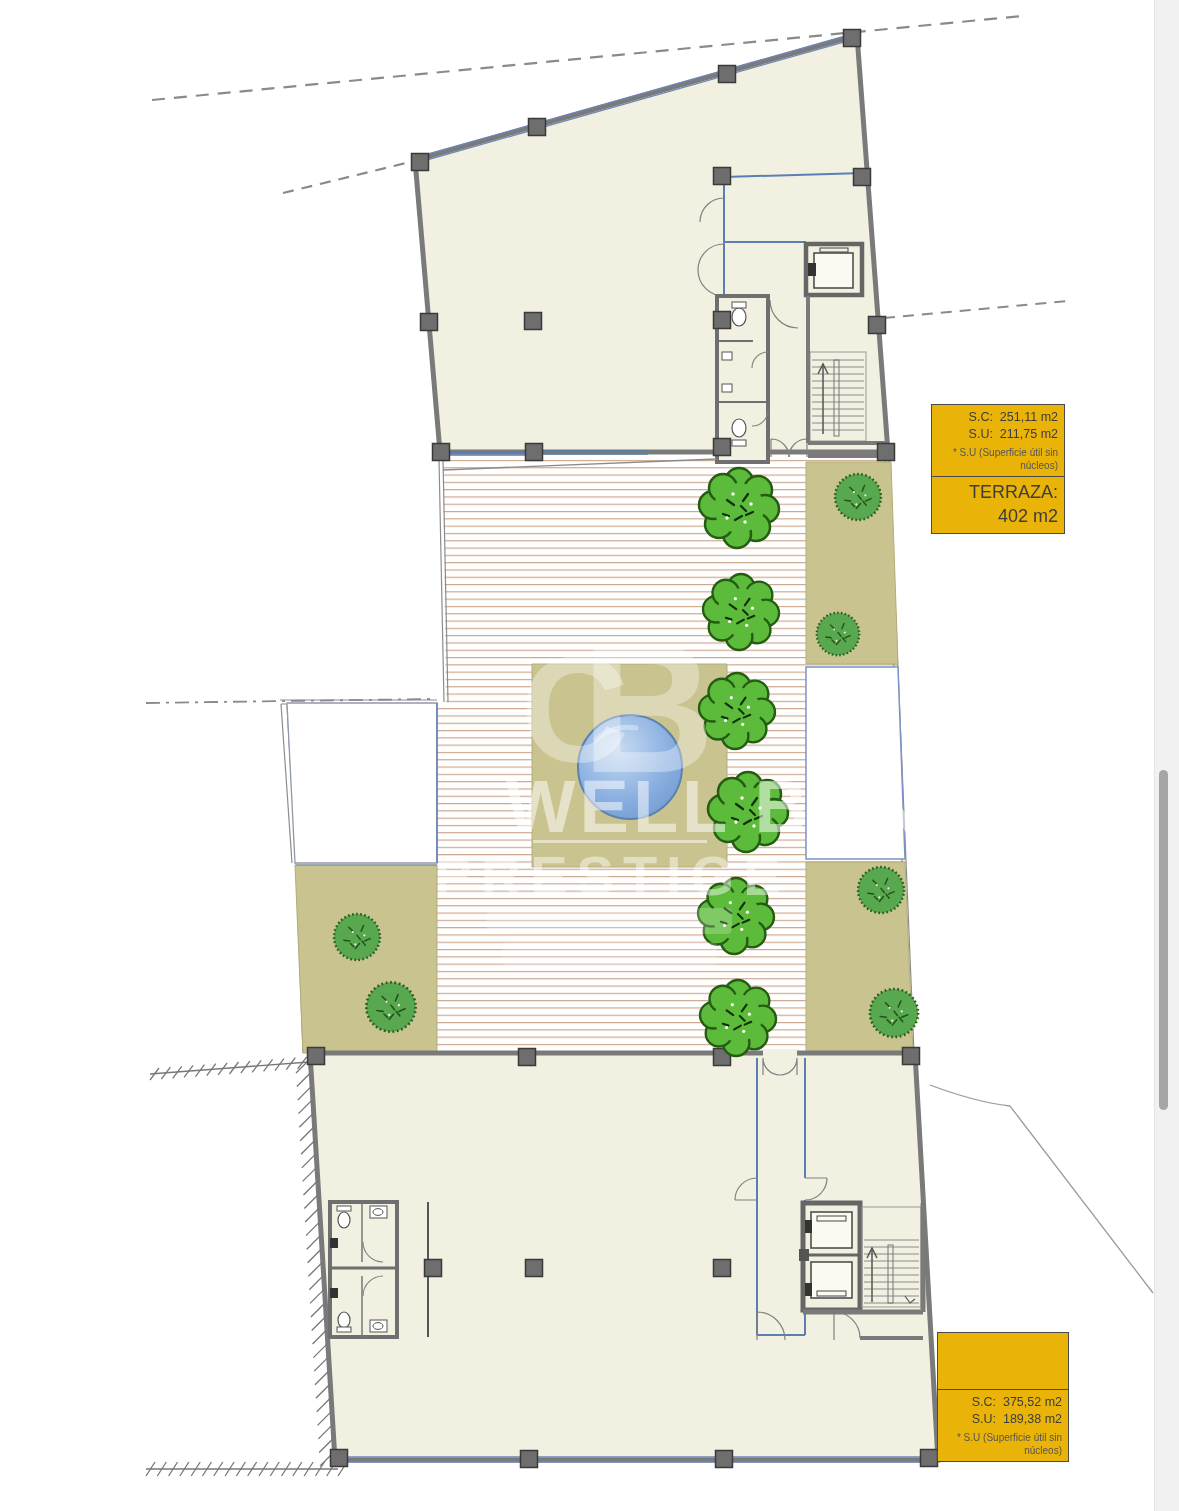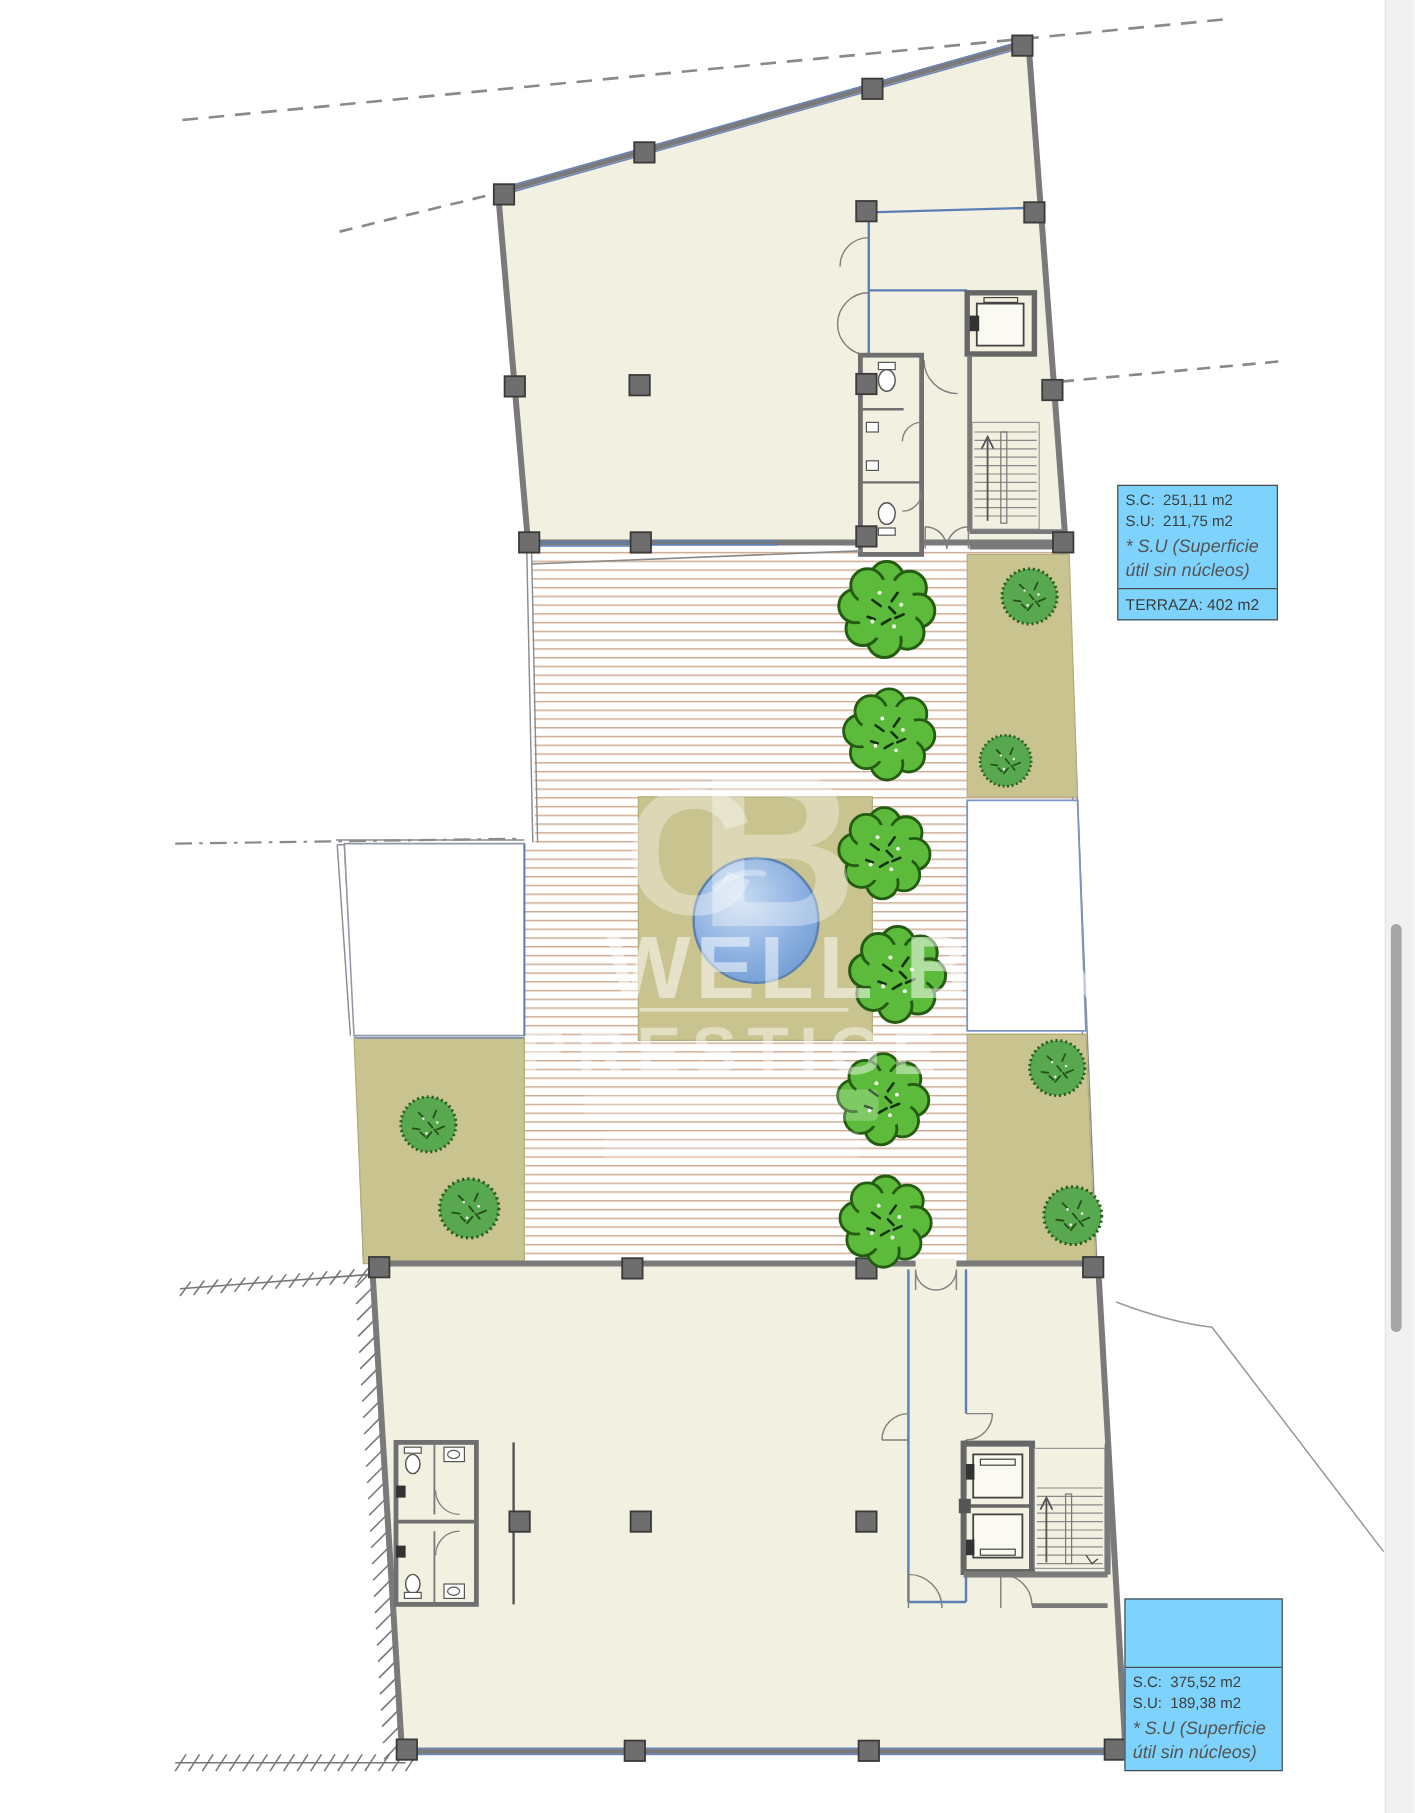--- a/index.html
+++ b/index.html
@@ -1,25 +1,25 @@
 <!DOCTYPE html>
 <html style="--wall: #7a7a7a; --glazing: #6f87b8; --interior-blue: #5b7fb4; --floor: #f2f0e1; --deck-line: #c9a184; --garden: #c9c38f; --garden-edge: #b3ad7c; --tree: #5dbb3c; --tree-outline: #245c12; --bush: #57a84f; --bush-outline: #2a5a20; --pool-edge: #5d82ad; --boundary: #8c8c8c;"><head>
 <meta charset="utf-8">
 <style>
   html,body{margin:0;padding:0;background:#fff;}
   .page{position:relative;width:1179px;height:1511px;background:#ffffff;overflow:hidden;
         font-family:"Liberation Sans", sans-serif;}
   svg text{font-family:"Liberation Sans", sans-serif;}
-  .info-box{position:absolute;background:#7dd3fc;border:1.5px solid #4a4a4a;color:#3d3d3d;
-            font-size:12.5px;line-height:1.32;}
+  .info-box{position:absolute;background:#eab308;border:1.5px solid #4a4a4a;color:#3d3d3d;
+            font-size:12.5px;line-height:1.32;text-align:right;}
   .info-box .sec{padding:4px 6px 2px 6px;}
   .info-box .metric{white-space:pre;}
-  .info-box .note{font-size:15px;color:#555;padding:2px 6px 4px 6px;font-style:italic;}
+  .info-box .note{font-size:10px;color:#555;padding:2px 6px 4px 6px;}
   .info-box .divider{border-top:1.3px solid #4a4a4a;}
-  .info-box .terrace-row{padding:4px 6px;font-size:13px;}
+  .info-box .terrace-row{padding:4px 6px;font-size:18px;}
   .info-box .empty-sec{height:56px;}
   .upper-box{left:931px;top:404px;width:132px;}
   .lower-box{left:937px;top:1332px;width:130px;}
   .scrollbar-track{position:absolute;right:0;top:0;width:24px;height:1511px;
                    background:#f1f1f1;border-left:1px solid #e4e4e4;}
   .scrollbar-thumb{position:absolute;left:4px;width:9px;top:770px;height:340px;
                    background:#a6a6a6;border-radius:5px;}
   .watermark{position:absolute;left:0;top:0;pointer-events:none;}
 </style>
 </head>

